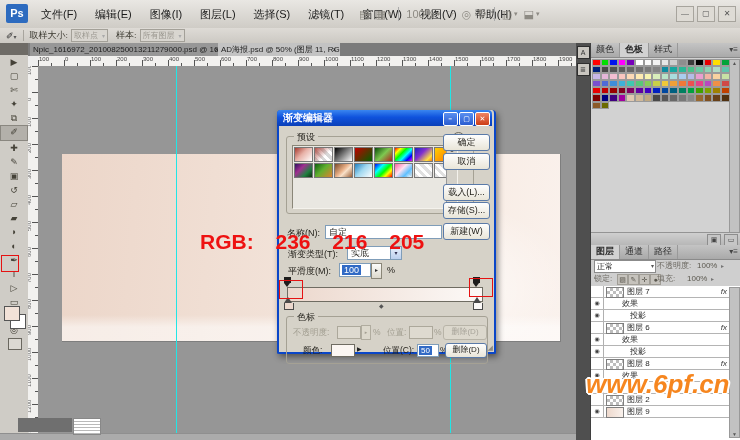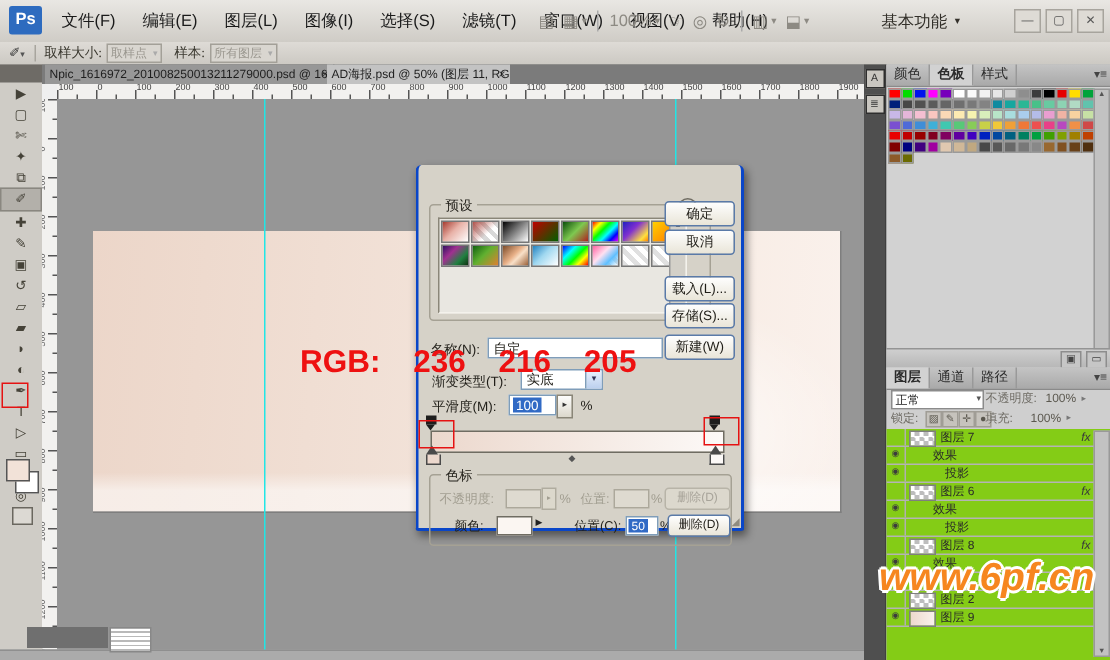--- a/index.html
+++ b/index.html
@@ -90,21 +90,21 @@
 
   #layers-panel{position:absolute;left:0;top:202px;width:150px;bottom:0;background:#cfcfcf;}
   #blend-row{position:absolute;left:0;top:14px;width:150px;height:13px;}
   #blend-combo{position:absolute;left:3px;top:1px;width:58px;height:11px;background:#fff;border:1px solid #8b8b8b;font-size:8px;line-height:11px;padding-left:2px;}
   #blend-combo .dd{float:right;font-size:6px;color:#555;margin-right:1px;}
   .gray-lab{position:absolute;font-size:8px;color:#6e6b64;line-height:12px;}
   .gray-val{position:absolute;font-size:8px;color:#5b584f;line-height:12px;}
   .mini-spin{position:absolute;font-size:6px;color:#777;line-height:12px;}
   #lock-row{position:absolute;left:0;top:28px;width:150px;height:12px;}
   .lock-ic{position:absolute;top:1px;width:9px;height:9px;font-size:7px;line-height:9px;text-align:center;color:#5a574e;border:1px solid #a09d96;background:#c6c3bd;}
-  #layer-list{position:absolute;left:0;top:41px;width:150px;bottom:0;overflow:hidden;background:#84cc16;}
+  #layer-list{position:absolute;left:0;top:41px;width:150px;bottom:0;overflow:hidden;background:#ffffff;}
   .lrow{position:relative;height:11px;border-bottom:1px solid #b4b4b4;font-size:8px;line-height:11px;color:#2a2a2a;white-space:nowrap;}
   .eyebox{display:inline-block;width:12px;height:11px;border-right:1px solid #b0b0b0;text-align:center;font-size:6px;color:#3c3c3c;vertical-align:top;}
   .lthumb{display:inline-block;width:16px;height:9px;margin:1px 3px 0 2px;border:1px solid #7f7f7f;vertical-align:top;}
   .lthumb.checker{background:repeating-conic-gradient(#bdbdbd 0 25%,#fff 0 50%) 0 0/6px 6px;}
   .lthumb.pink{background:linear-gradient(90deg,#eed9cd,#f9f1ec);}
   .lrow .ind1{display:inline-block;width:18px;}
   .lrow .ind2{display:inline-block;width:26px;}
   .fxmark{position:absolute;right:14px;top:0;font-style:italic;font-size:8px;color:#3a3a3a;}
   .fxarr{position:absolute;right:4px;top:0;font-size:6px;color:#444;}
   #ly-scroll{position:absolute;right:1px;top:42px;width:9px;bottom:2px;background:#c2c2c2;border:1px solid #999;}
@@ -177,22 +177,22 @@
 </head>
 <body>
 
 <div id="root">
 
   <div id="appbar">
     <div id="pslogo">Ps</div>
     <div id="menubar">
         <span class="menu-item">文件(F)</span>
         <span class="menu-item">编辑(E)</span>
+        <span class="menu-item">图像(I)</span>
         <span class="menu-item">图层(L)</span>
-        <span class="menu-item">图像(I)</span>
         <span class="menu-item">选择(S)</span>
         <span class="menu-item">滤镜(T)</span>
         <span class="menu-item">窗口(W)</span>
         <span class="menu-item">视图(V)</span>
         <span class="menu-item">帮助(H)</span>
       </div>
     <div id="appbar-icons">
         <span class="abar-ic">
           <span class="g">▤</span>
         </span>
@@ -217,24 +217,20 @@
         <span class="abar-sep"></span>
         <span class="abar-ic">
           <span class="g">▥</span>
           <span class="dd">▾</span>
         </span>
         <span class="abar-ic">
           <span class="g">⬓</span>
           <span class="dd">▾</span>
         </span>
       </div>
-    <div id="workspace-switch">
-      <span>基本功能</span>
-      <span class="dd">▾</span>
-    </div>
     <div id="winbtns">
         <span class="winbtn">—</span>
         <span class="winbtn">▢</span>
         <span class="winbtn">✕</span>
       </div>
   </div>
 
   <div id="optionsbar">
     <span id="opt-tool"><span>✐</span><span class="dd">▾</span></span>
     <span class="opt-sep"></span>
@@ -469,20 +465,28 @@
           <div class="lrow"><span class="eyebox"></span><span class="lthumb checker"></span><span class="lname">图层 2</span></div>
           <div class="lrow"><span class="eyebox">◉</span><span class="lthumb pink"></span><span class="lname">图层 9</span></div>
         </div>
       <div id="ly-scroll">
           <span class="arr">▼</span>
         </div>
     </div>
   </div>
 
   <div id="dialog">
+    <div id="dlg-title">
+      <span>渐变编辑器</span>
+      <span id="dlg-btns">
+          <span class="dlg-wbtn">﹣</span>
+          <span class="dlg-wbtn">▢</span>
+          <span class="dlg-wbtn close">✕</span>
+        </span>
+    </div>
     <div id="dlg-body">
       <div id="gb-presets" class="groupbox">
         <span class="gb-label">预设</span>
         <div id="flyout-btn">▶</div>
         <div id="preset-well">
           <div id="preset-grid"><span class="preset" style="background: linear-gradient(135deg, rgb(166, 58, 46), rgb(232, 178, 168) 45%, rgb(255, 255, 255));"></span><span class="preset" style="background: linear-gradient(135deg, rgb(176, 80, 72), rgba(255, 255, 255, 0) 60%), repeating-linear-gradient(45deg, rgb(216, 216, 216) 0px, rgb(216, 216, 216) 3px, rgb(255, 255, 255) 3px, rgb(255, 255, 255) 6px);"></span><span class="preset" style="background: linear-gradient(135deg, rgb(0, 0, 0), rgb(255, 255, 255));"></span><span class="preset" style="background: linear-gradient(135deg, rgb(192, 0, 0), rgb(0, 96, 0));"></span><span class="preset" style="background: linear-gradient(135deg, rgb(10, 77, 10), rgb(126, 200, 80) 50%, rgb(176, 32, 32));"></span><span class="preset" style="background: linear-gradient(135deg, rgb(255, 0, 0), rgb(255, 255, 0), rgb(0, 255, 0), rgb(0, 255, 255), rgb(0, 0, 255), rgb(255, 0, 255));"></span><span class="preset" style="background: linear-gradient(135deg, rgb(32, 32, 192), rgb(128, 48, 208) 40%, rgb(255, 224, 64) 80%, rgb(255, 128, 0));"></span><span class="preset" style="background: linear-gradient(135deg, rgb(255, 208, 0), rgb(255, 112, 0));"></span><span class="preset" style="background: linear-gradient(135deg, rgb(48, 16, 96), rgb(160, 48, 144) 35%, rgb(32, 128, 64) 70%, rgb(16, 48, 16));"></span><span class="preset" style="background: linear-gradient(135deg, rgb(16, 96, 16), rgb(96, 176, 48) 45%, rgb(224, 128, 48));"></span><span class="preset" style="background: linear-gradient(135deg, rgb(122, 74, 40), rgb(232, 176, 136) 45%, rgb(248, 224, 200) 60%, rgb(154, 96, 56));"></span><span class="preset" style="background: linear-gradient(135deg, rgb(32, 128, 192), rgb(160, 216, 240) 45%, rgb(255, 255, 255));"></span><span class="preset" style="background: linear-gradient(135deg, rgb(0, 0, 255), rgb(0, 255, 255) 30%, rgb(0, 255, 0) 55%, rgb(255, 255, 0) 75%, rgb(255, 0, 0));"></span><span class="preset" style="background: linear-gradient(135deg, rgb(255, 96, 160), rgb(255, 224, 240) 40%, rgb(96, 192, 255) 70%, rgba(255, 255, 255, 0)), repeating-linear-gradient(45deg, rgb(221, 221, 221) 0px, rgb(221, 221, 221) 3px, rgb(255, 255, 255) 3px, rgb(255, 255, 255) 6px);"></span><span class="preset" style="background: repeating-linear-gradient(45deg, rgb(224, 224, 224) 0px, rgb(224, 224, 224) 3px, rgb(255, 255, 255) 3px, rgb(255, 255, 255) 6px);"></span><span class="preset" style="background: repeating-linear-gradient(45deg, rgb(224, 224, 224) 0px, rgb(224, 224, 224) 3px, rgb(255, 255, 255) 3px, rgb(255, 255, 255) 6px);"></span></div>
           <div id="preset-scroll">
               <span class="arr">▲</span>
             </div>
         </div>

